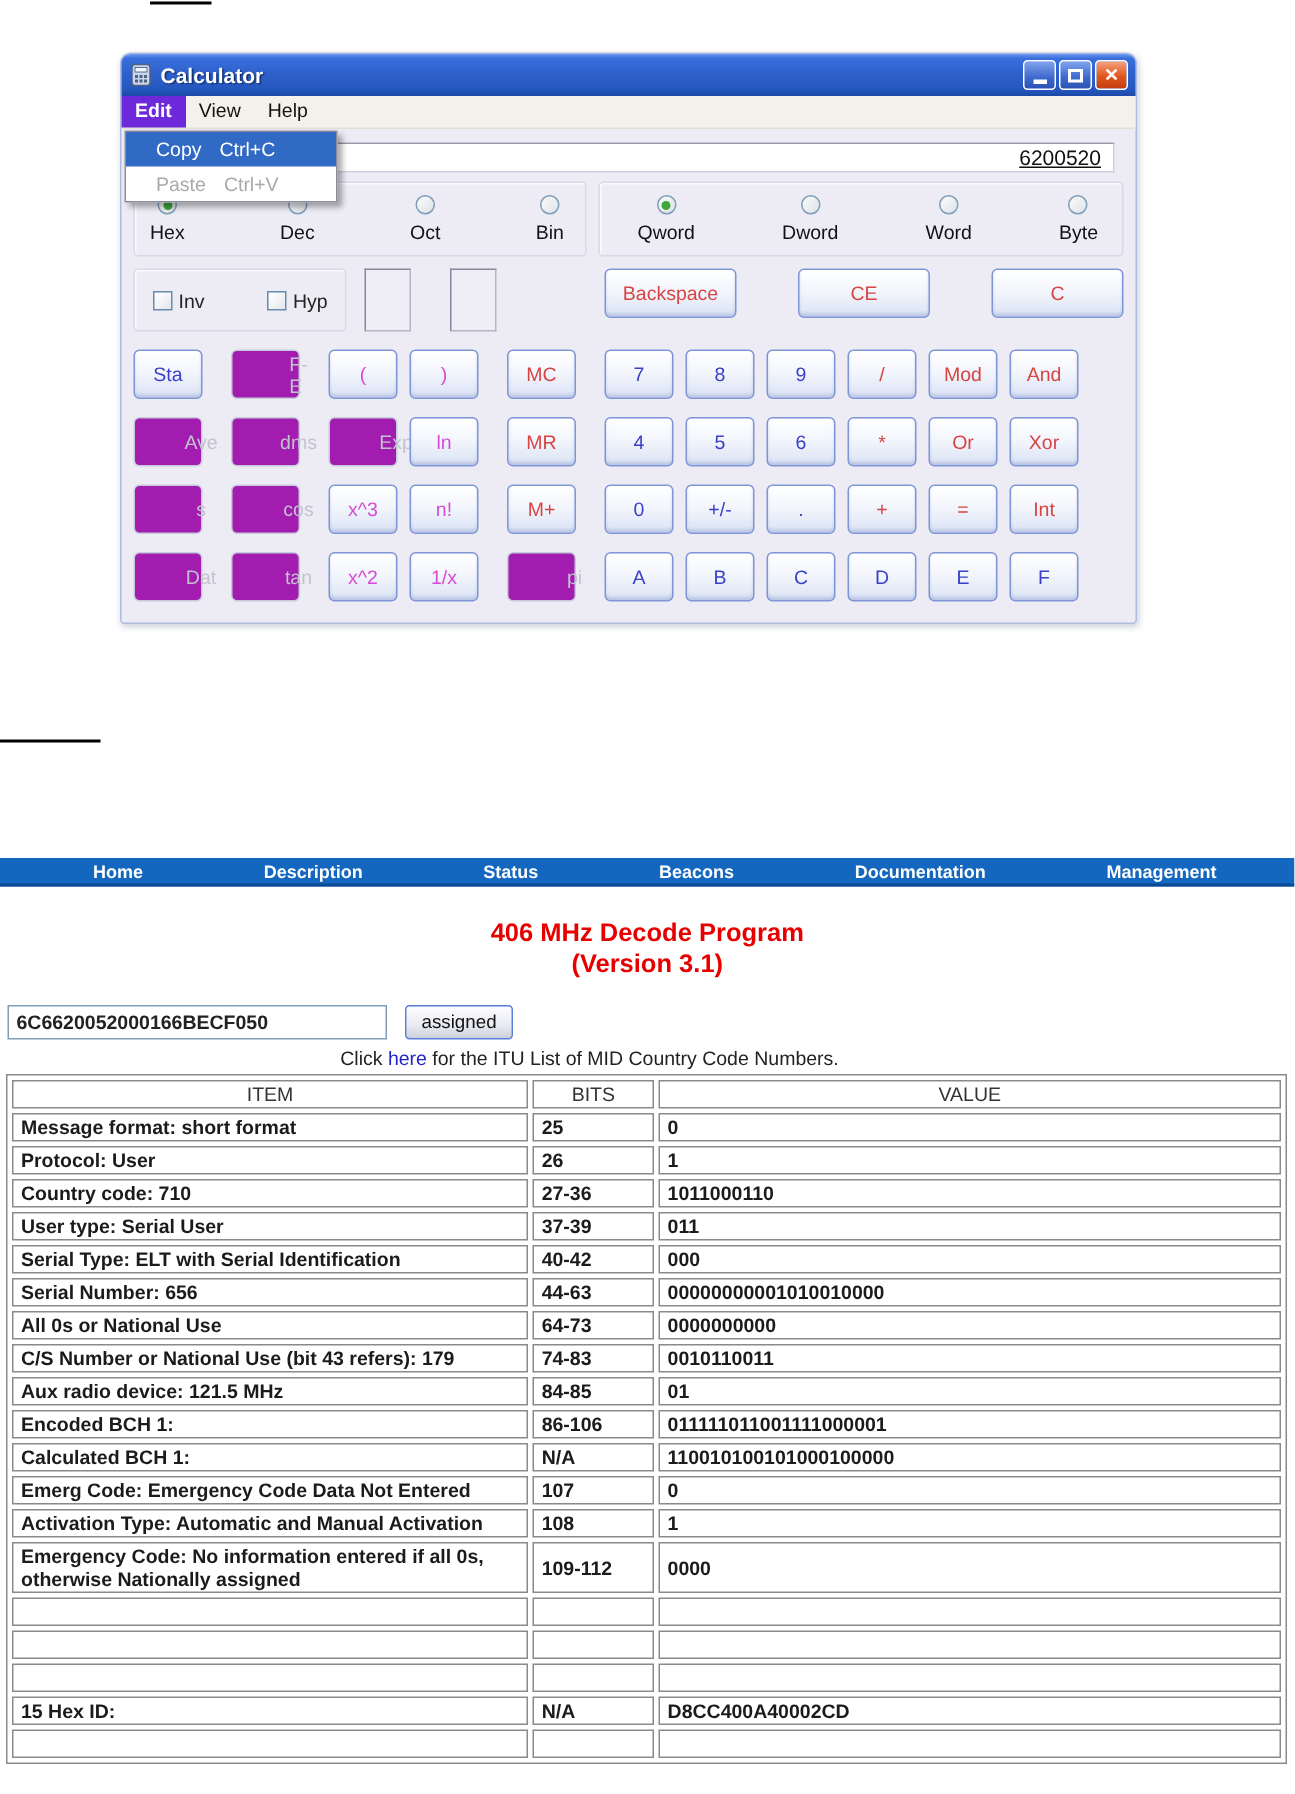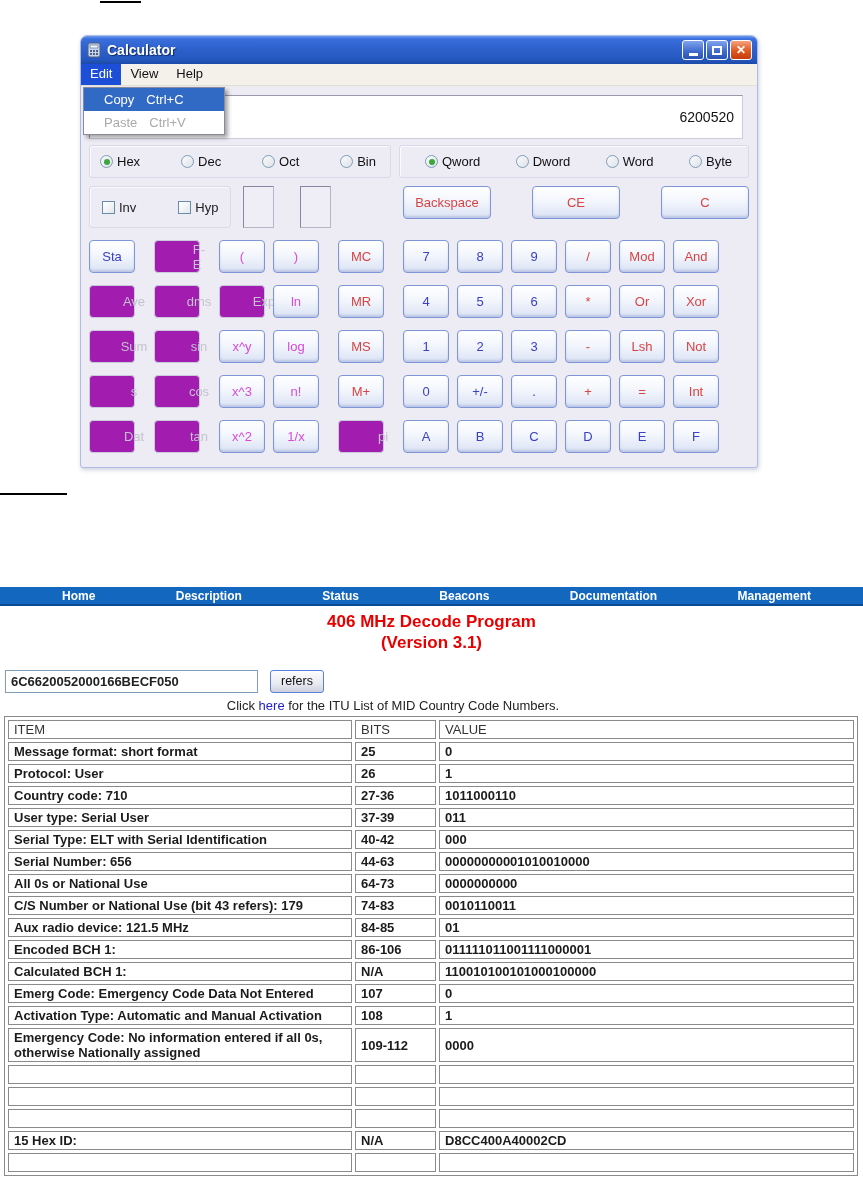--- a/index.html
+++ b/index.html
@@ -27,42 +27,42 @@
   .winbtn { width:22px; height:20px; margin-left:2px; border:1px solid #fff; border-radius:3px;
     display:flex; align-items:center; justify-content:center; color:#fff; font-size:12px; font-weight:bold; }
   .winbtn.minmax { background:linear-gradient(#7FA4EE,#3E68CC 60%,#2B53B4); }
   .winbtn.close  { background:linear-gradient(#F2A27E,#E2571E 55%,#C43C10); }
   .minglyph { display:block; width:9px; height:3px; background:#fff; margin-top:9px; }
   .maxglyph { display:block; width:10px; height:9px; border:2px solid #fff; }
 
   .menubar { height:22px; background:#F3F1EA; border-bottom:1px solid #E2DFD4;
     display:flex; align-items:stretch; font-size:13px; }
   .menu-item { padding:2px 9px 0; color:#111; }
-  .menu-item.active { background:#1d4ed8; color:#fff; }
+  .menu-item.active { background:#6d28d9; color:#fff;font-weight:bold; }
 
   .calc-display {
-    margin:9px 14px 6px 8px; height:44px; background:#fff;
+    margin:9px 14px 6px 8px; height:20px; background:#fff;
     border:1px solid #9C98AC; border-right-color:#CFCBDC; border-bottom-color:#CFCBDC;
     display:flex; align-items:center; justify-content:flex-end;
-    padding-right:8px; font-size:14px; color:#111;
+    padding-right:8px; font-size:14px; color:#111;text-decoration:underline;
   }
   .dropdown {
     position:absolute; left:2px; top:51px; width:142px; background:#fff;
     border:1px solid #8A8A9A; box-shadow:3px 3px 4px rgba(0,0,0,.35); z-index:20; font-size:13px;
   }
   .dd-item { display:flex; gap:12px; padding:4px 8px 4px 20px; }
   .dd-item.hl { background:#316AC5; color:#fff; }
   .dd-item.disabled { color:#A9A9A9; }
 
   .radios-row { display:flex; margin:2px 8px 8px; }
   .groupbox { border:1px solid #DCD8EA; box-shadow:inset 1px 1px 0 #FBFAFE; border-radius:3px; }
   .g1 { width:302px; margin-right:8px; display:flex; justify-content:space-between;
         padding:8px 14px 8px 10px; }
   .g2 { flex:1; display:flex; justify-content:space-between; padding:8px 16px 8px 25px; }
-  .radio { display:flex; align-items:center; gap:4px; font-size:13px; color:#111; }
+  .radio { display:flex; align-items:center; gap:4px; font-size:13px; color:#111;flex-direction:column; }
   .rdot { width:13px; height:13px; border-radius:50%; border:1px solid #7E9DB9;
           background:linear-gradient(135deg,#FBFBFB,#DDE2E8); display:flex; align-items:center; justify-content:center; flex:none; }
   .rdot .in { width:6px; height:6px; border-radius:50%; background:#3DA73D; display:none; }
   .radio.sel .rdot .in { display:block; }
 
   .controls-row { display:flex; align-items:stretch; margin:4px 8px 12px; height:42px;text-align:center; }
   .invhyp { width:178px; display:flex; align-items:center; gap:42px; padding:0 12px; margin-right:12px; }
   .checkbox { display:flex; align-items:center; gap:4px; font-size:13px; }
   .cbox { width:13px; height:13px; border:1px solid #6A8CAC; background:linear-gradient(135deg,#FFF,#E4E8EC); flex:none; }
   .indicator { width:40px; height:42px; border:1px solid #B8B4C8; border-top-color:#8A86A0; border-left-color:#8A86A0;
@@ -84,21 +84,21 @@
   .btn-grid { padding:0 10px 14px 8px; }
   .grid-row { display:flex; margin-bottom:12px; }
   .grid-row:last-child { margin-bottom:0; }
   .grid-row .cbtn { margin-right:8px; }
   .grid-row .cbtn:nth-child(1), .grid-row .cbtn:nth-child(2),
   .grid-row .cbtn:nth-child(4), .grid-row .cbtn:nth-child(5) { margin-right:19px; }
   .grid-row .cbtn:last-child { margin-right:0; }
 
   
   .navbar {
-    position:absolute; left:0; top:587px; width:863px; height:19px;
+    position:absolute; left:0; top:572px; width:863px; height:19px;
     background:#1367BE; border-bottom:2px solid #0A4A94;
     display:flex; align-items:center; justify-content:space-between;
     padding:0 52px 0 62px;
   }
   .nav-item { color:#fff; font-weight:bold; font-size:12px; }
   .page-title { position:absolute; left:0; top:611px; width:863px; text-align:center;
     color:#E80000; font-weight:bold; font-size:17px; line-height:21px; }
 
   .form-row { position:absolute; left:5px; top:670px; width:853px;
     display:flex; font-size:13px; }
@@ -110,21 +110,21 @@
     background:linear-gradient(#FDFDFD,#E9EAF2 60%,#CDD0DC);
     padding:3px 10px 4px; font-size:12.5px; color:#111;
     font-family:"Liberation Sans", sans-serif; }
   .link-line { position:absolute; left:0; top:698px; width:786px; text-align:center; font-size:13px; color:#222; }
   .link-line a { color:#2222CC; text-decoration:none; }
 
   .decode-table { position:absolute; left:4px; top:716px; width:854px;
     border-collapse:separate; border-spacing:3px;
     border:1px solid #8A8A8A; background:#fff; font-size:13px; }
   .decode-table th {
-    border:1px solid #8A8A8A; font-weight:normal; text-align:left; padding:1px 5px; color:#333; height:18px; }
+    border:1px solid #8A8A8A; font-weight:normal; text-align:center; padding:1px 5px; color:#333; height:18px; }
   .decode-table td {
     border:1px solid #8A8A8A; padding:1px 5px; font-weight:bold; color:#1b1b1b; vertical-align:middle; }
   .decode-table td.empty { height:13px; }
   .col-item { width:340px; } .col-bits { width:80px; } .col-value { width:410px; }
 </style>
 </head>
 <body>
 
 <div class="underline-mark" id="mark-top"></div>
 <div class="underline-mark" id="mark-mid"></div>
@@ -256,33 +256,20 @@
         <span class="cbtn t-mag">ln</span>
         <span class="cbtn t-red">MR</span>
         <span class="cbtn t-blue">4</span>
         <span class="cbtn t-blue">5</span>
         <span class="cbtn t-blue">6</span>
         <span class="cbtn t-red">*</span>
         <span class="cbtn t-red">Or</span>
         <span class="cbtn t-red">Xor</span>
       </div>
       <div class="grid-row">
-        <span class="cbtn t-gray disabled">Sum</span>
-        <span class="cbtn t-gray disabled">sin</span>
-        <span class="cbtn t-mag">x^y</span>
-        <span class="cbtn t-mag">log</span>
-        <span class="cbtn t-red">MS</span>
-        <span class="cbtn t-blue">1</span>
-        <span class="cbtn t-blue">2</span>
-        <span class="cbtn t-blue">3</span>
-        <span class="cbtn t-red">-</span>
-        <span class="cbtn t-red">Lsh</span>
-        <span class="cbtn t-red">Not</span>
-      </div>
-      <div class="grid-row">
         <span class="cbtn t-gray disabled">s</span>
         <span class="cbtn t-gray disabled">cos</span>
         <span class="cbtn t-mag">x^3</span>
         <span class="cbtn t-mag">n!</span>
         <span class="cbtn t-red">M+</span>
         <span class="cbtn t-blue">0</span>
         <span class="cbtn t-blue">+/-</span>
         <span class="cbtn t-blue">.</span>
         <span class="cbtn t-red">+</span>
         <span class="cbtn t-red">=</span>
@@ -313,21 +300,21 @@
     <span class="nav-item">Management</span>
   </div>
 
 <div class="page-title">
   <div>406 MHz Decode Program</div>
   <div>(Version 3.1)</div>
 </div>
 
 <div class="form-row">
   <input class="hex-input" type="text" value="6C6620052000166BECF050" style="">
-  <button class="process-btn">refers</button>
+  <button class="process-btn">assigned</button>
 </div>
 
 <div class="link-line">
   <span>Click </span><a href="#">here</a><span> for the ITU List of MID Country Code Numbers.</span>
 </div>
 
 <table class="decode-table">
   <thead>
       <tr>
     <th class="col-item">ITEM</th>

